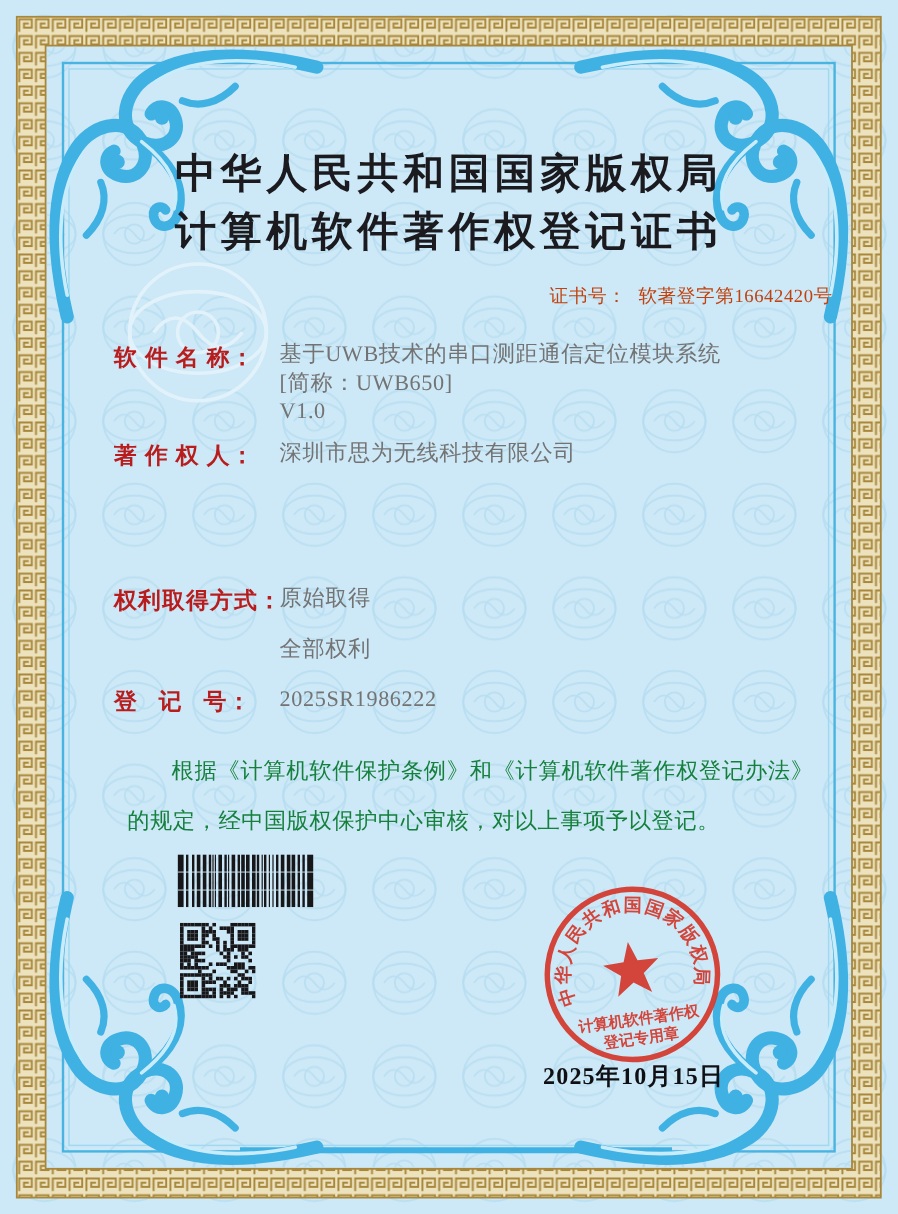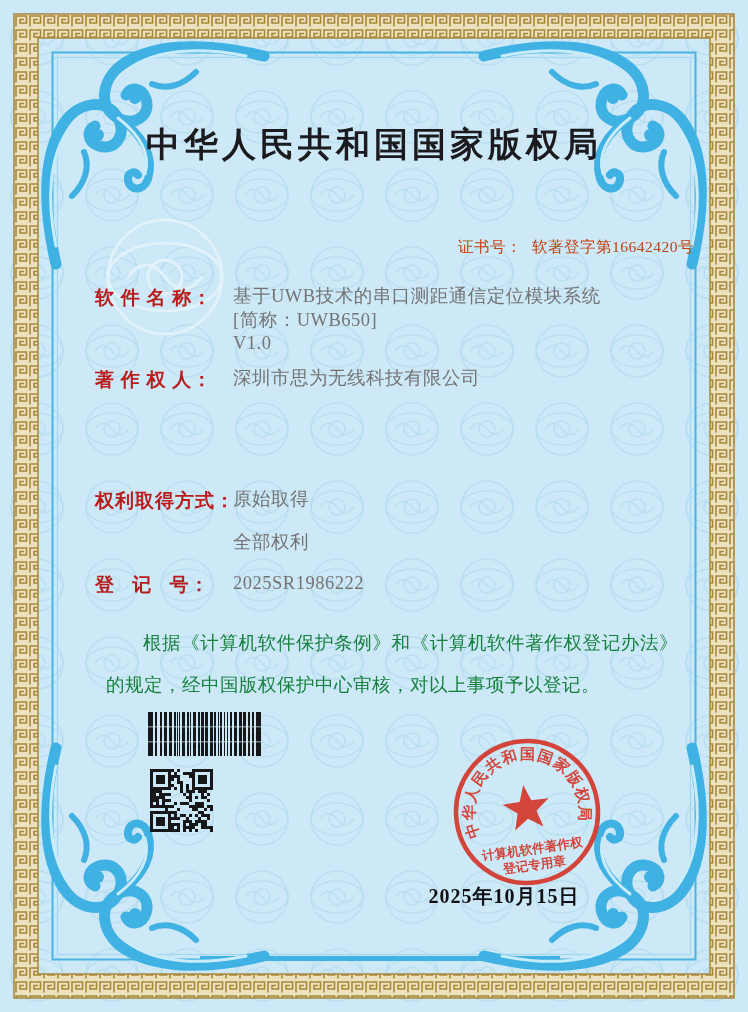--- a/index.html
+++ b/index.html
@@ -39,21 +39,21 @@
   }
 
   .barcode{position:absolute;left:148px;top:712px;width:114px;height:44px;}
   .qrcode{position:absolute;left:150px;top:769px;width:66px;height:66px;}
 
   .seal{
     position:absolute;left:451px;top:736px;width:152px;height:152px;
     transform:rotate(-8deg);opacity:0.92;z-index:3;
   }
   .date{
-    position:absolute;left:404px;top:883px;width:200px;text-align:center;
+    position:absolute;left:428px;top:883px;width:200px;text-align:center;
     font-size:20px;font-weight:700;color:#101014;letter-spacing:1px;z-index:2;
   }
 </style>
 </head>
 <body>
 
 <svg class="layer" width="748" height="1012" viewBox="0 0 748 1012" aria-hidden="true">
   <defs>
 
     <pattern id="mk" width="14" height="14" patternUnits="userSpaceOnUse">
@@ -109,20 +109,21 @@
 
   <use href="#cf" transform="translate(46,46)"></use>
   <use href="#cf" transform="translate(702,46) scale(-1,1)"></use>
   <use href="#cf" transform="translate(46,966) scale(1,-1)"></use>
   <use href="#cf" transform="translate(702,966) scale(-1,-1)"></use>
 </svg>
 
 <div class="content">
 
   <div class="title" id="title1">中华人民共和国国家版权局</div>
+  <div class="title" id="title2">计算机软件著作权登记证书</div>
 
   <div class="certno">
     <span class="lbl">证书号：</span><span>软著登字第16642420号</span>
   </div>
 
   <div class="fieldlabel" style="top:285px">软 件 名 称：</div>
   <div class="fieldvalue" style="top:285px">基于UWB技术的串口测距通信定位模块系统</div>
   <div class="fieldvalue" style="top:309px">[简称：UWB650]</div>
   <div class="fieldvalue" style="top:332px">V1.0</div>
 

